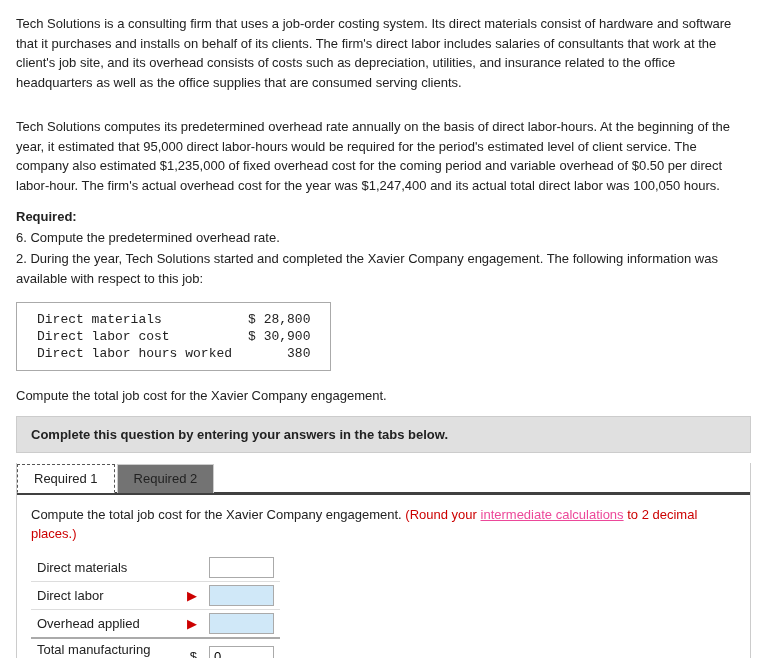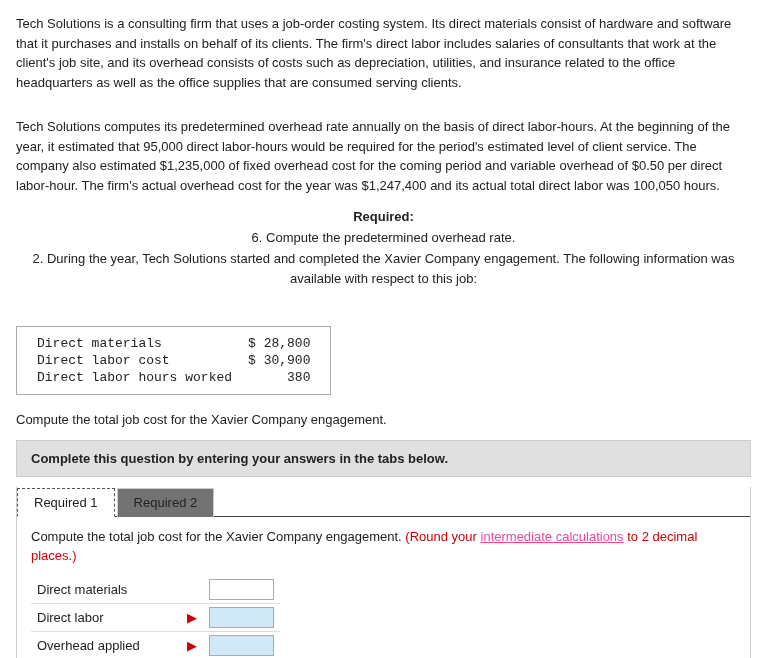--- a/index.html
+++ b/index.html
@@ -11,22 +11,21 @@
       width: 767px;
       min-height: 658px;
       padding: 14px 16px;
     }
     .intro-text {
       line-height: 1.5;
       margin-bottom: 10px;
     }
     .required-section {
       margin-top: 12px;
-      margin-bottom: 24px;
-      text-align: center;
+      margin-bottom: 0;
     }
     .required-section p {
       line-height: 1.6;
     }
     .required-label {
       font-weight: bold;
     }
     .data-table {
       border: 1px solid #aaa;
       padding: 8px 12px;
@@ -56,21 +55,21 @@
     }
     .complete-question-box p {
       font-weight: bold;
     }
     .tabs-area {
       border: 1px solid #ccc;
       border-top: none;
     }
     .tabs-header {
       display: flex;
-      border-bottom: 1px solid #404040;
+      border-bottom: 3px solid #404040;
       background: #fff;
     }
     .tab {
       padding: 6px 16px;
       cursor: pointer;
       border: 1px solid #ccc;
       border-bottom: none;
       margin-right: 2px;
       font-size: 13px;
       background: #737373;

